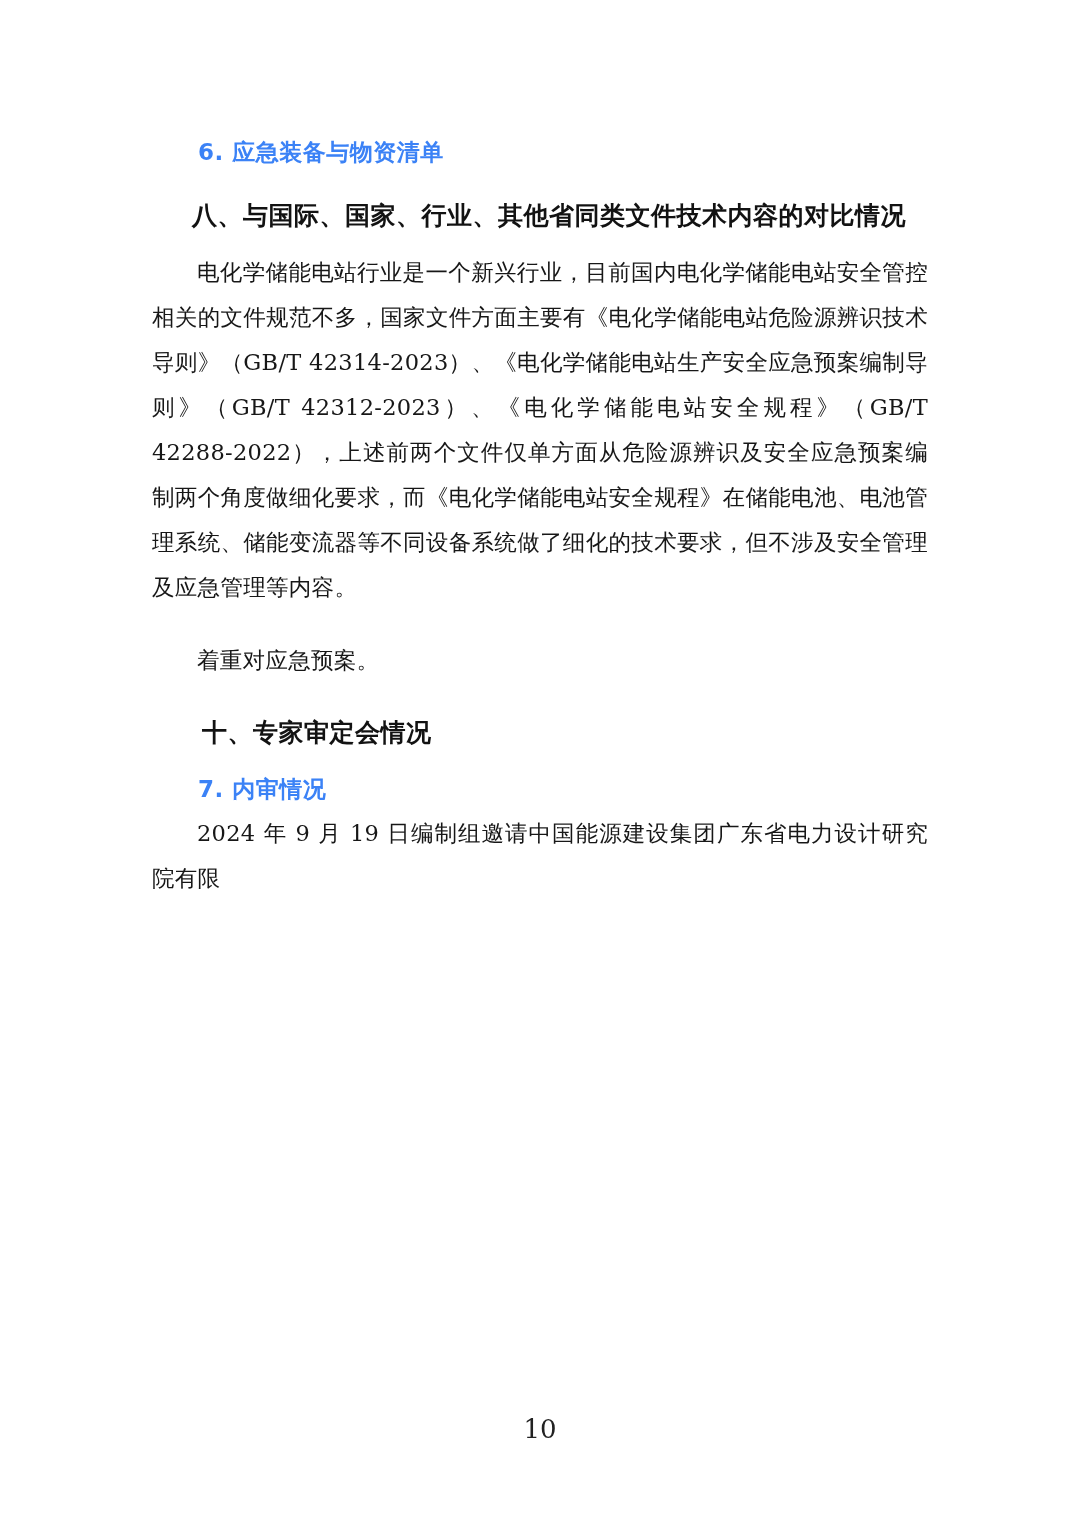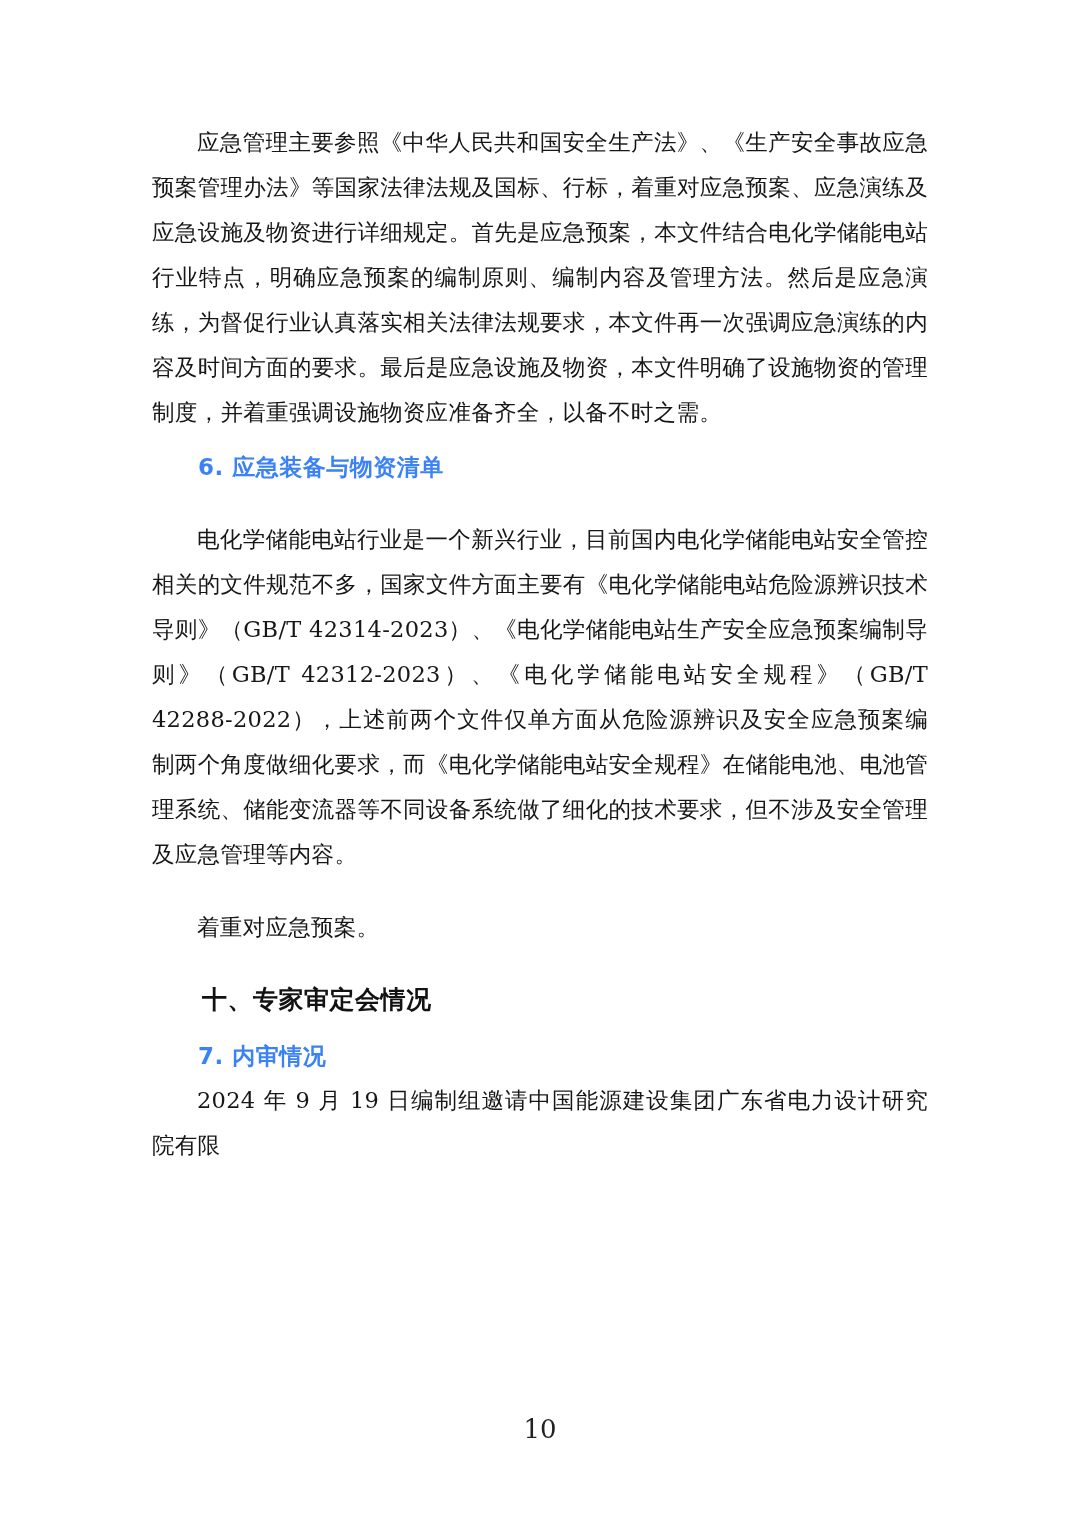--- a/index.html
+++ b/index.html
@@ -76,29 +76,29 @@
     font-family: "DejaVu Serif", "Liberation Serif", serif;
     color: #222;
   }
 </style>
 </head>
 <body>
 
 <div class="page">
   <div class="content">
 
-    <p class="para">应急管理主要参照《中华人民共和国安全生产法》、《生产安全事故应急预案管理办法》等国家法律法规及国标、行标，着重对应急预案、应急演练及应急设施及物资进行详细规定。首先是应急预案，本文件结合电化学储能电站行业特点，明确应急预案的编制原则、编制内容及管理方法。然后是应急演练，为督促行业认真落实相关法律法规要求，本文件再一次强调应急演练的内容及时间方面的要求。最后是应急设施及物资，本文件明确了设施物资的管理制度，并着重强调设施物资应准备齐全，以备不时之需。</p>
 
     <div class="gap-small"></div>
 
     <h3 class="sub-head">6. 应急装备与物资清单</h3>
 
 
     <div class="gap-med"></div>
 
+    <h2 class="main-head compact">八、与国际、国家、行业、其他省同类文件技术内容的对比情况</h2>
 
     <div class="gap-small"></div>
 
     <p class="para">电化学储能电站行业是一个新兴行业，目前国内电化学储能电站安全管控相关的文件规范不多，国家文件方面主要有《电化学储能电站危险源辨识技术导则》（GB/T 42314-2023）、《电化学储能电站生产安全应急预案编制导则》（GB/T 42312-2023）、《电化学储能电站安全规程》（GB/T 42288-2022），上述前两个文件仅单方面从危险源辨识及安全应急预案编制两个角度做细化要求，而《电化学储能电站安全规程》在储能电池、电池管理系统、储能变流器等不同设备系统做了细化的技术要求，但不涉及安全管理及应急管理等内容。</p>
 
     <div class="gap-small"></div>
 
 
     <div class="gap-med"></div>
 

